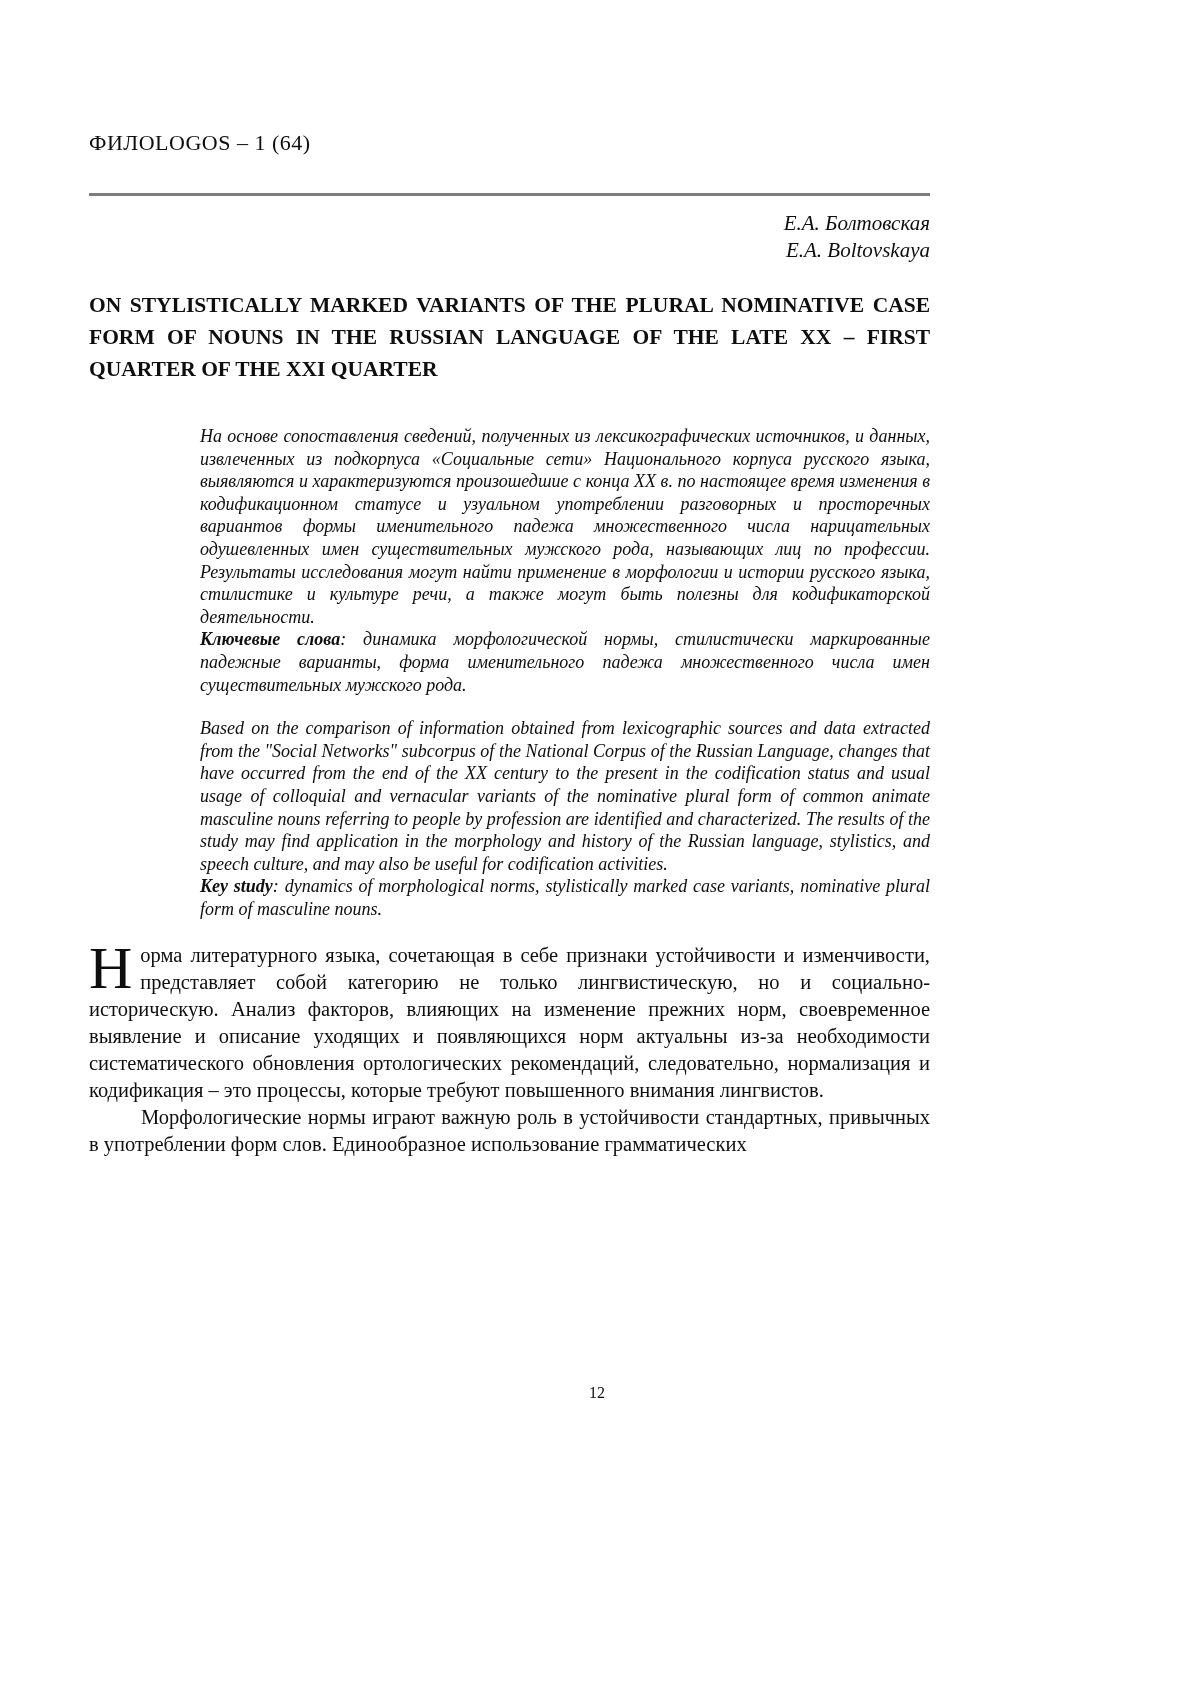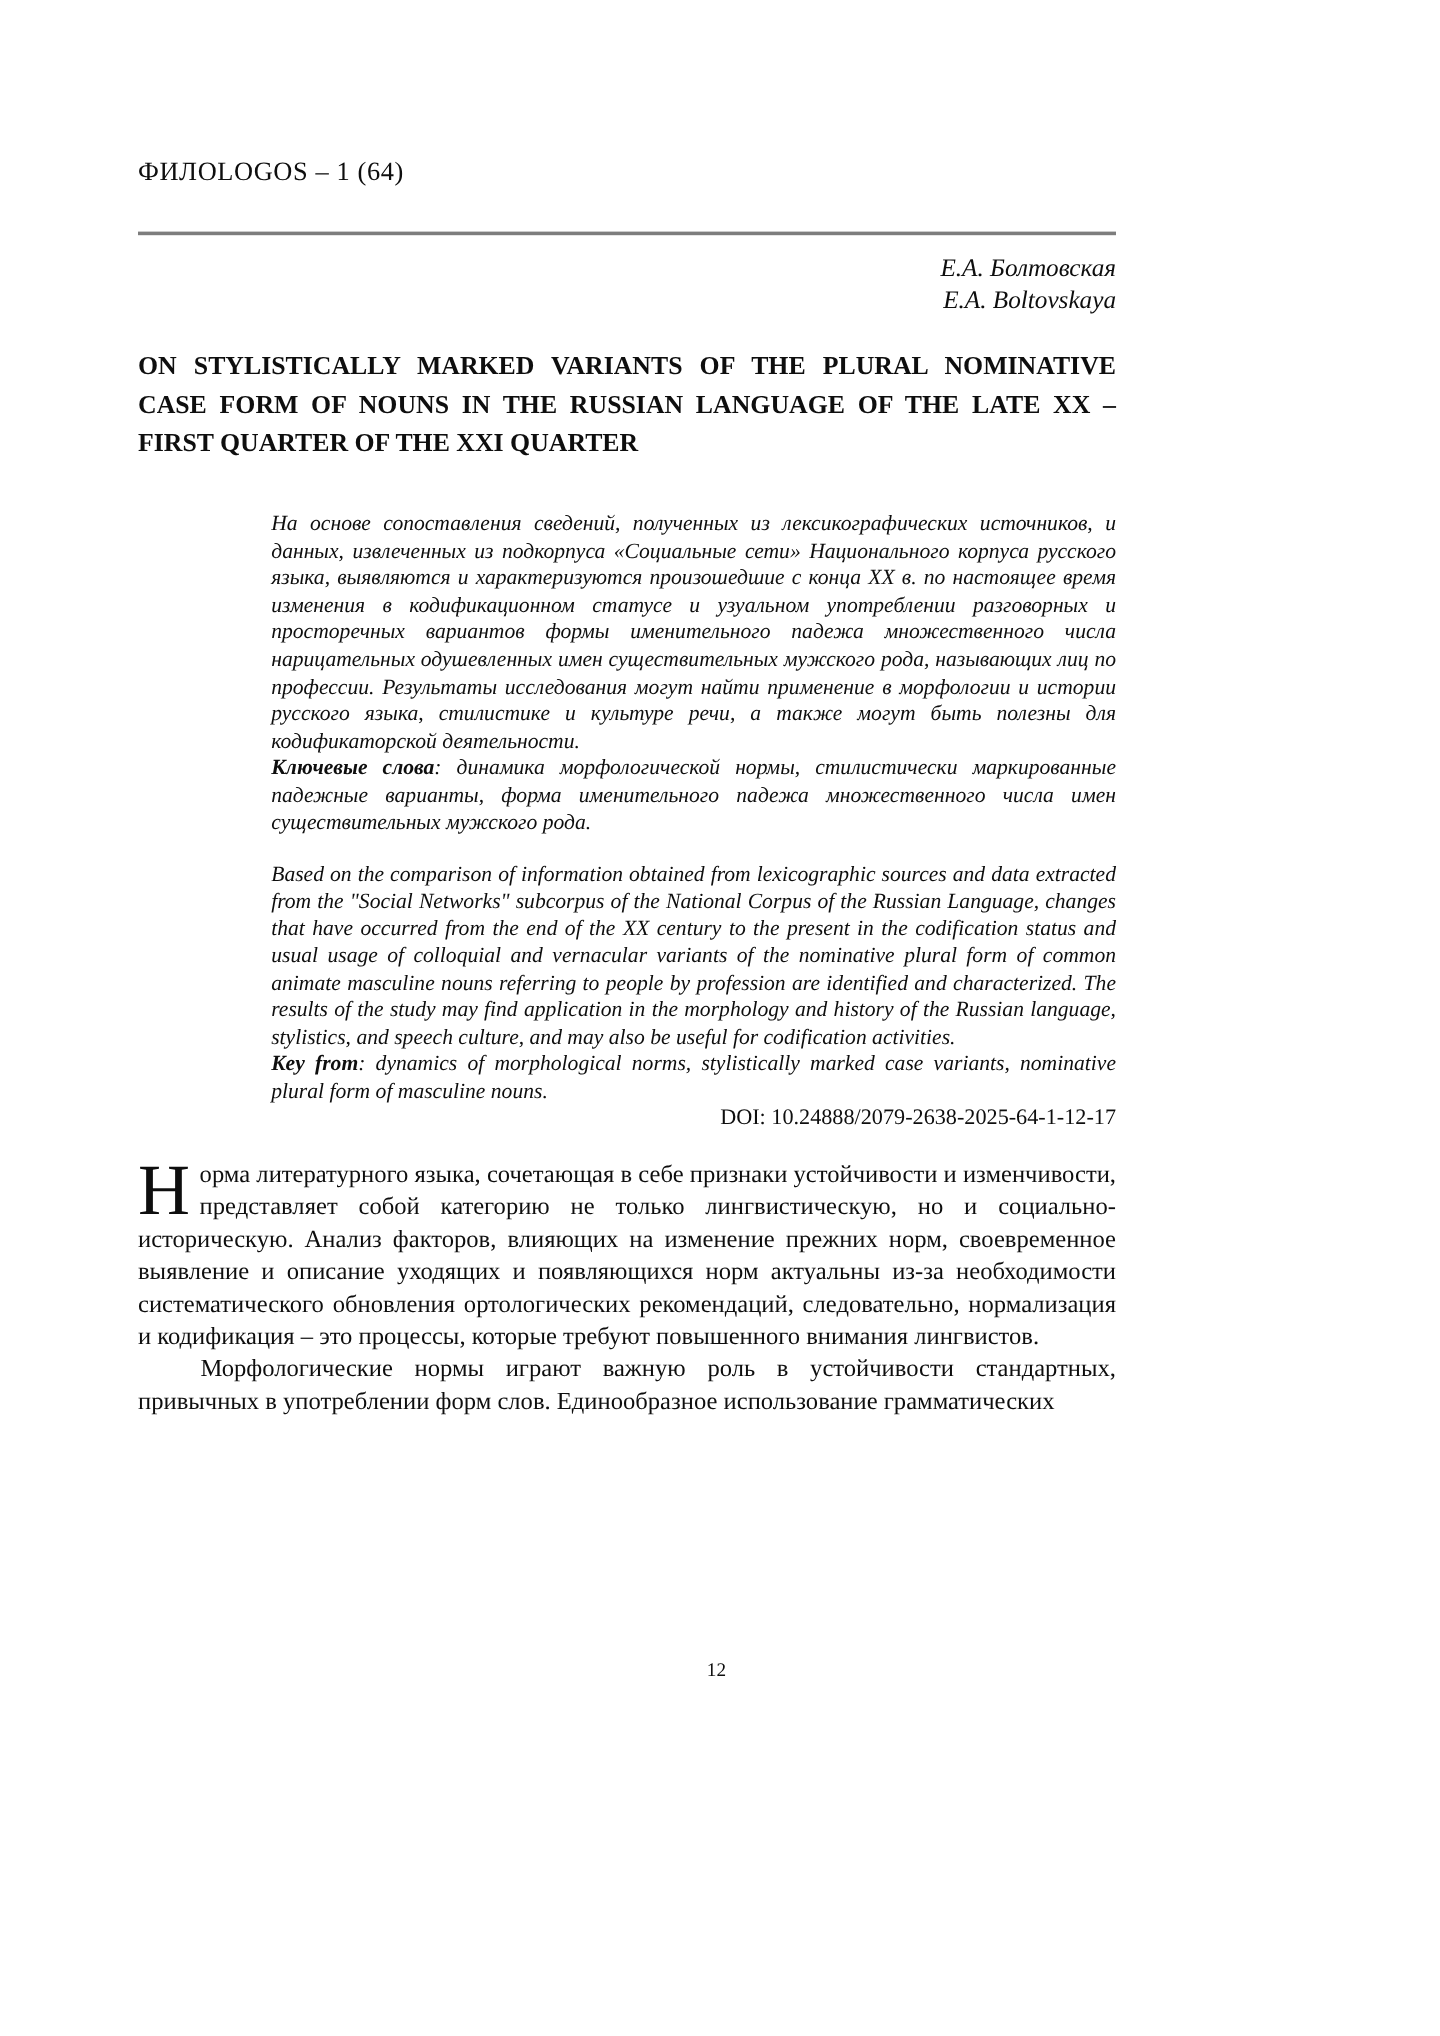--- a/index.html
+++ b/index.html
@@ -7,21 +7,21 @@
     padding: 0;
     background: #ffffff;
   }
   .page {
     position: relative;
     width: 1200px;
     height: 1483px;
     margin: 0 auto;
     background: #ffffff;
     box-sizing: border-box;
-    padding: 130px 270px 0 115px;
+    padding: 130px 270px 0 89px;
     font-family: "Liberation Serif", serif;
     color: #0e0e0e;
   }
   .journal-header {
     font-size: 22px;
     line-height: 26px;
     letter-spacing: 0.5px;
   }
   .header-rule {
     border: none;
@@ -115,25 +115,24 @@
   <section class="abstract ru">
     <p>На основе сопоставления сведений, полученных из лексикографических источников, и данных, извлеченных из подкорпуса «Социальные сети» Национального корпуса русского языка, выявляются и характеризуются произошедшие с конца XX в. по настоящее время изменения в кодификационном статусе и узуальном употреблении разговорных и просторечных вариантов формы именительного падежа множественного числа нарицательных одушевленных имен существительных мужского рода, называющих лиц по профессии. Результаты исследования могут найти применение в морфологии и истории русского языка, стилистике и культуре речи, а также могут быть полезны для кодификаторской деятельности.</p>
     <p>
       <span class="kw-label">Ключевые слова</span><span>: динамика морфологической нормы, стилистически маркированные падежные варианты, форма именительного падежа множественного числа имен существительных мужского рода.</span>
     </p>
   </section>
 
   <section class="abstract en">
     <p>Based on the comparison of information obtained from lexicographic sources and data extracted from the "Social Networks" subcorpus of the National Corpus of the Russian Language, changes that have occurred from the end of the XX century to the present in the codification status and usual usage of colloquial and vernacular variants of the nominative plural form of common animate masculine nouns referring to people by profession are identified and characterized. The results of the study may find application in the morphology and history of the Russian language, stylistics, and speech culture, and may also be useful for codification activities.</p>
     <p>
-      <span class="kw-label">Key from</span><span>: dynamics of morphological norms, stylistically marked case variants, nominative plural form of masculine nouns.</span>
+      <span class="kw-label">Key study</span><span>: dynamics of morphological norms, stylistically marked case variants, nominative plural form of masculine nouns.</span>
     </p>
   </section>
 
-  <div class="doi-line">DOI: 10.24888/2079-2638-2025-64-1-12-17</div>
 
   <main class="body-text">
     <p>
       <span class="dropcap">Н</span><span>орма литературного языка, сочетающая в себе признаки устойчивости и изменчивости, представляет собой категорию не только лингвистическую, но и социально-историческую. Анализ факторов, влияющих на изменение прежних норм, своевременное выявление и описание уходящих и появляющихся норм актуальны из-за необходимости систематического обновления ортологических рекомендаций, следовательно, нормализация и кодификация – это процессы, которые требуют повышенного внимания лингвистов.</span>
     </p>
     <p class="para-indent">Морфологические нормы играют важную роль в устойчивости стандартных, привычных в употреблении форм слов. Единообразное использование грамматических</p>
   </main>
 
   <div class="page-number">12</div>
 

